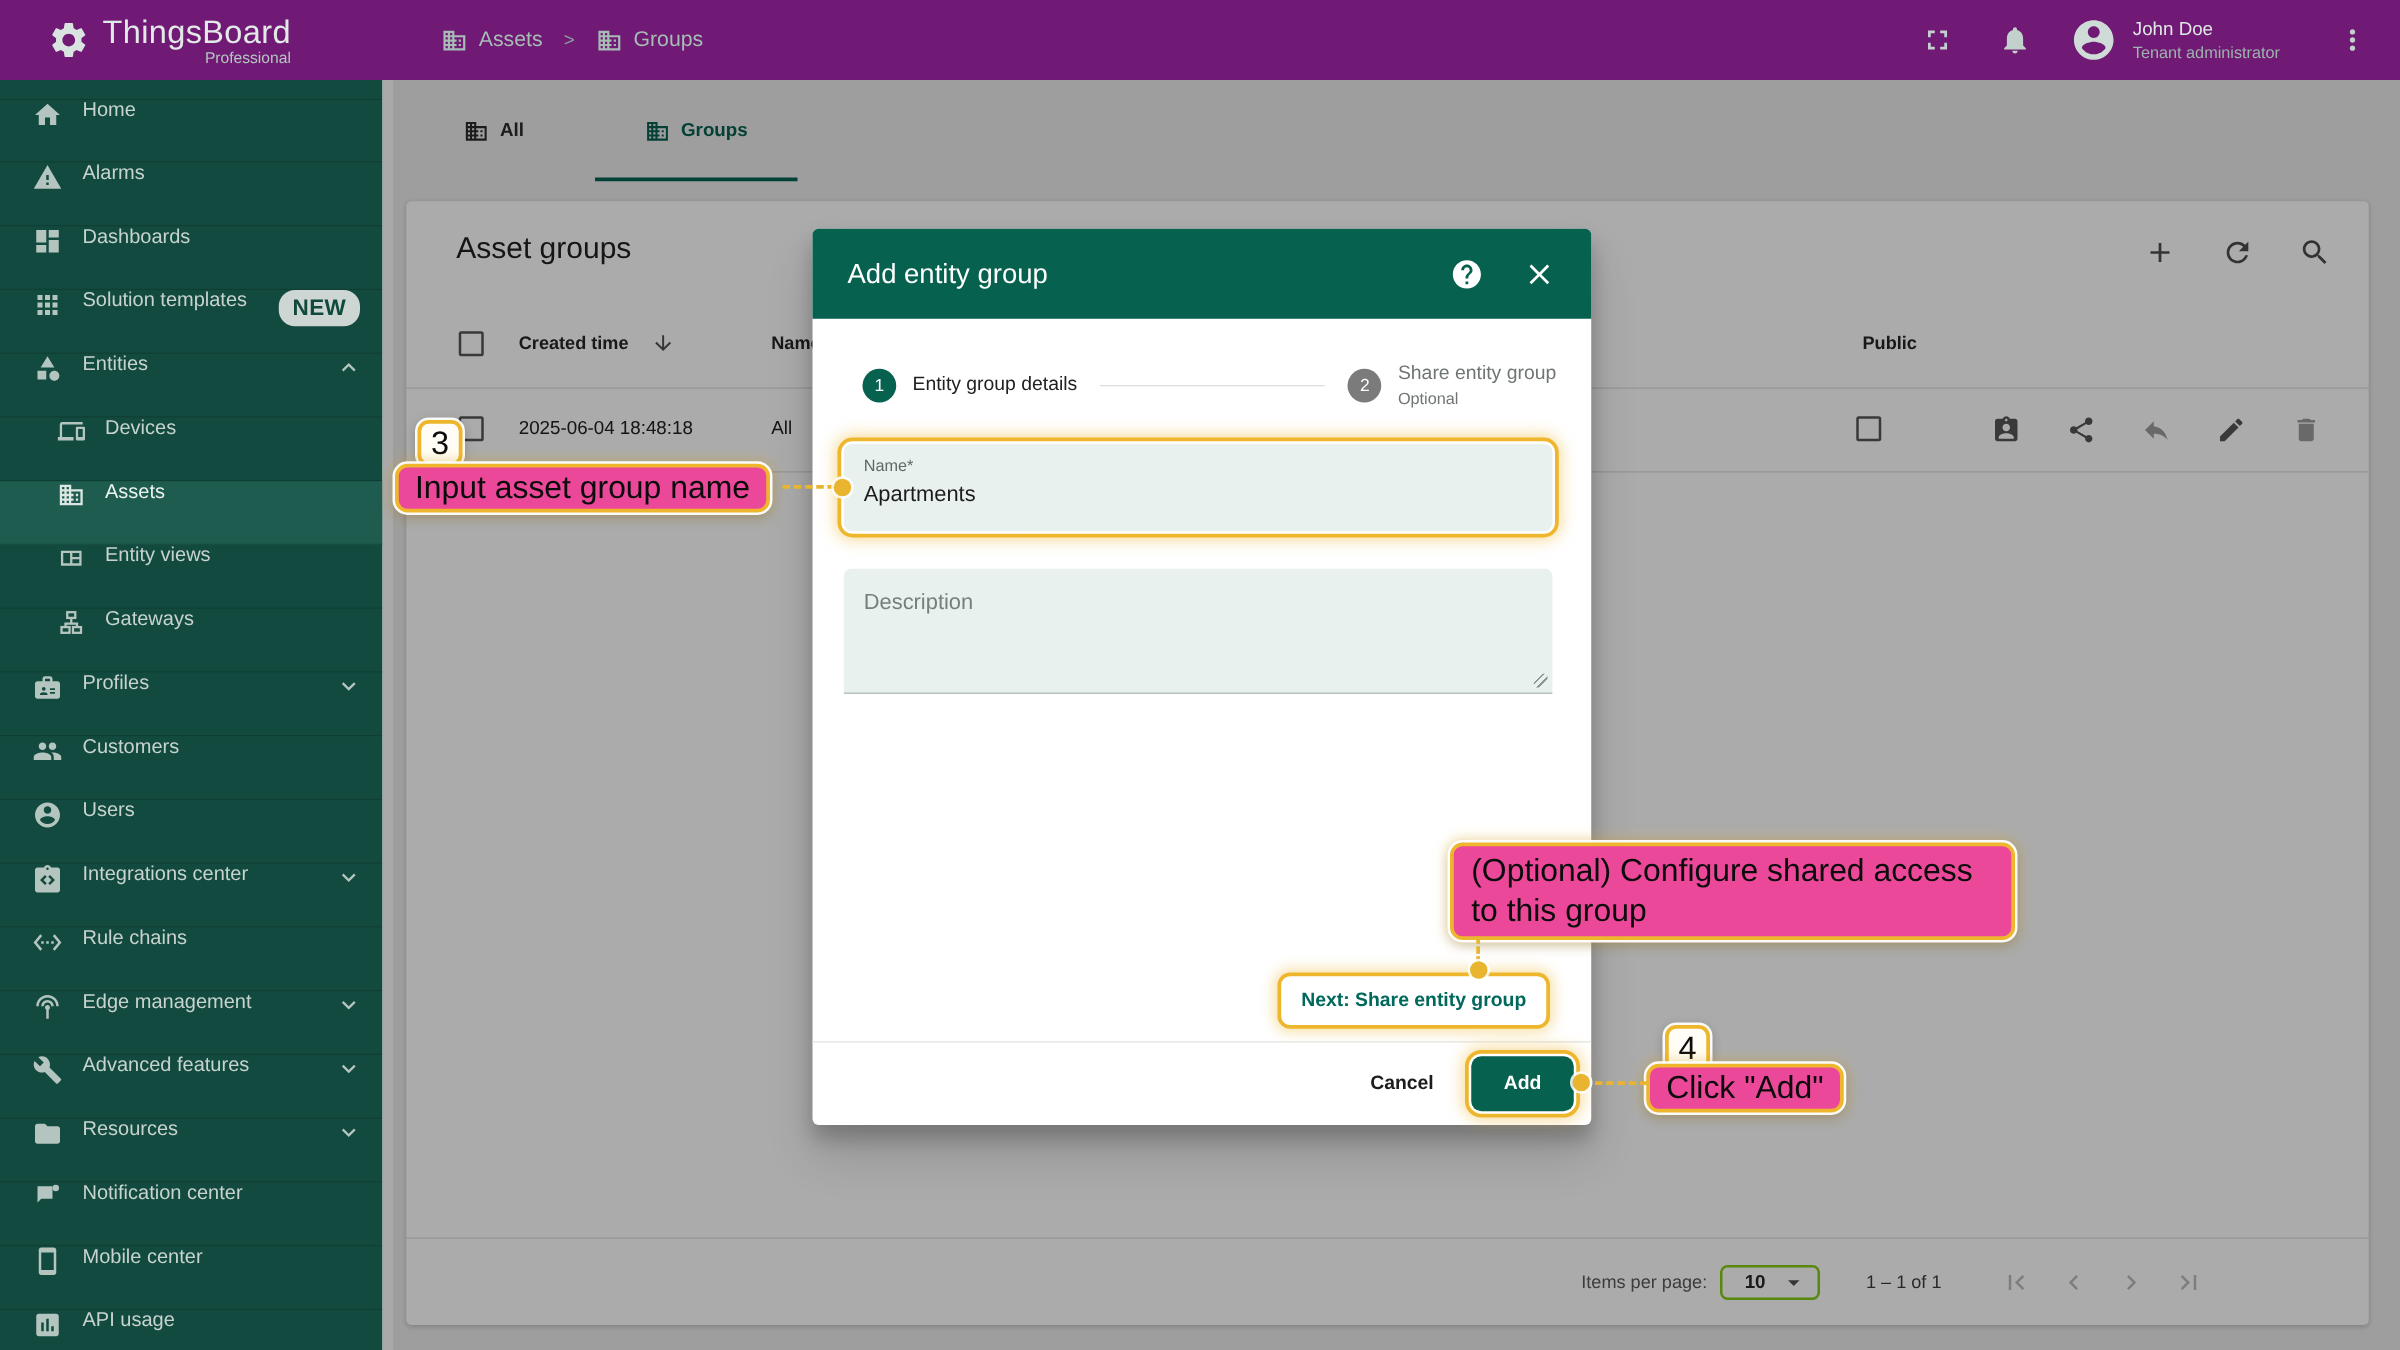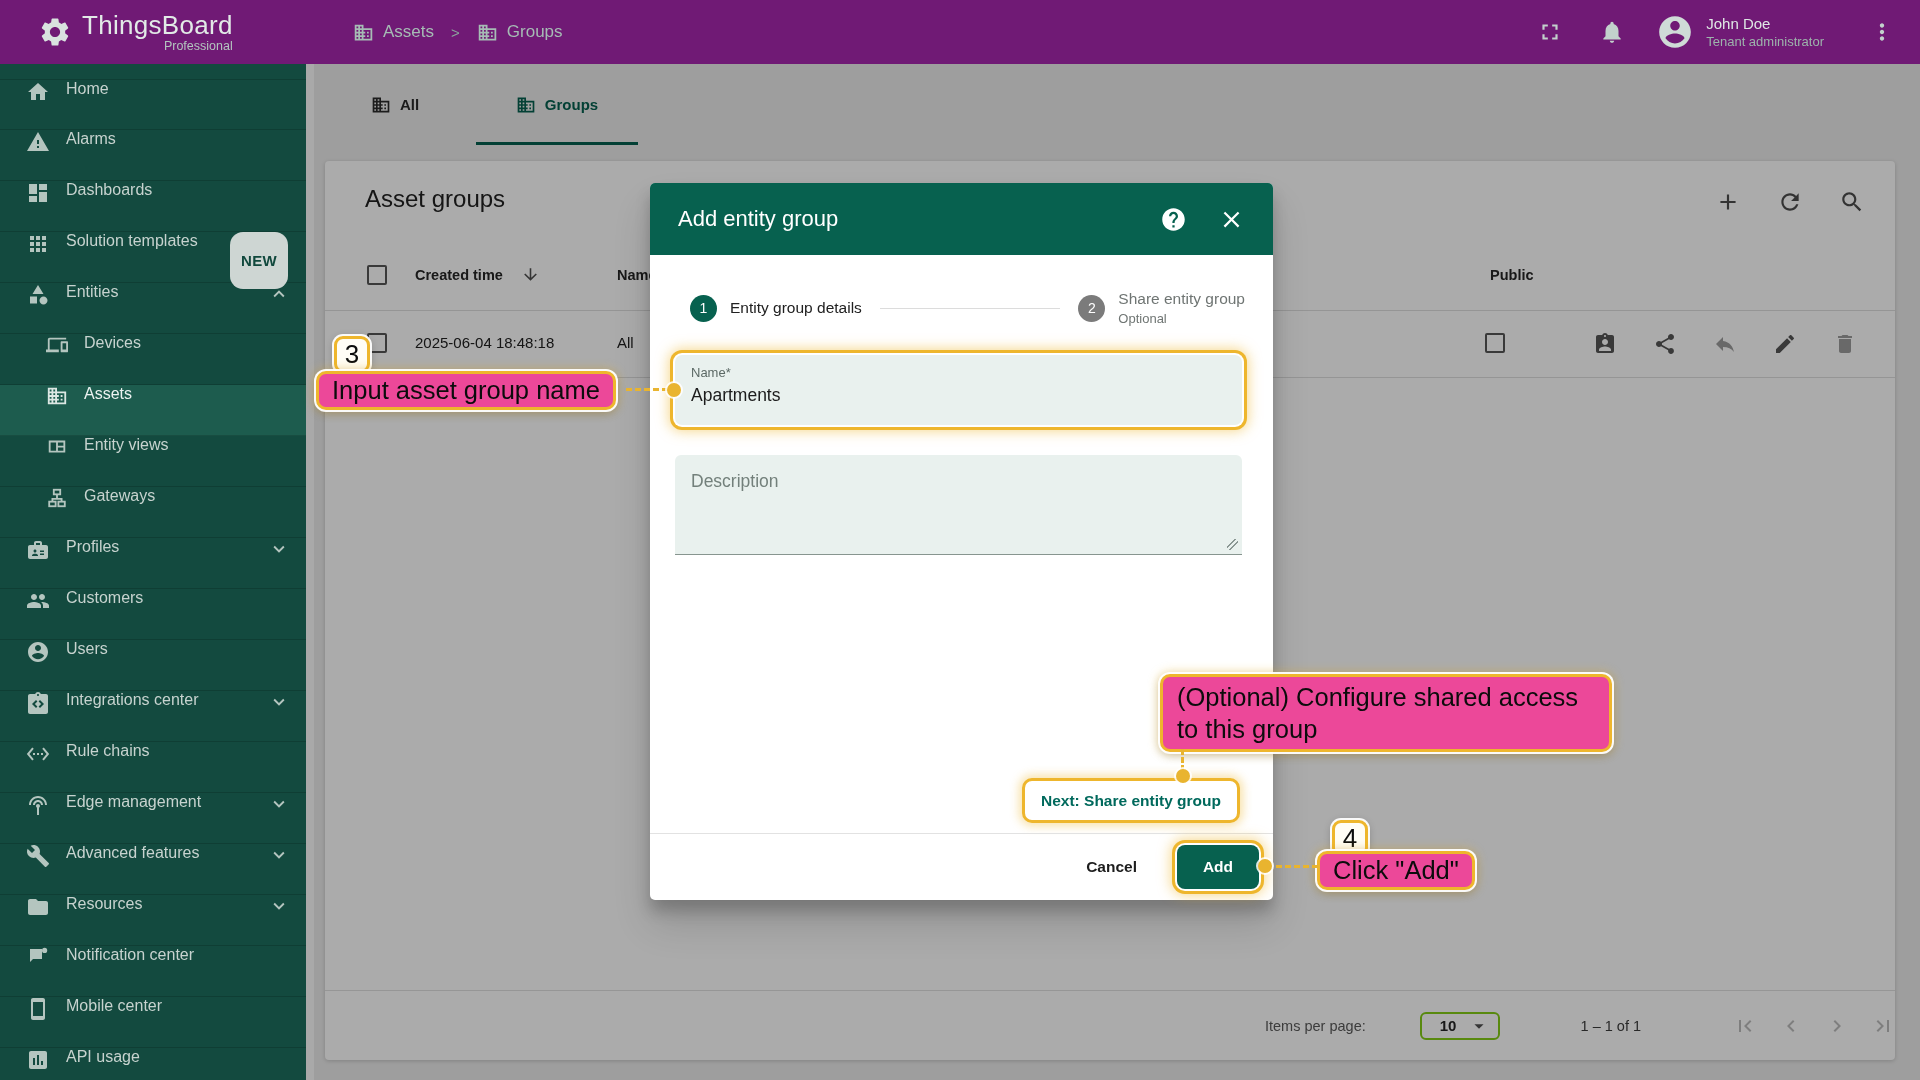--- a/index.html
+++ b/index.html
@@ -41,21 +41,21 @@
   .nav-item { height:51px; display:flex; align-items:flex-start; position:relative;
     border-bottom:1px solid rgba(0,0,0,.16); cursor:pointer; }
   .nav-item:first-child { border-top:1px solid rgba(0,0,0,.16); }
   .nav-item .nav-icon { width:24px; height:24px; color:#b4c5bf; margin-left:26px; flex:none; }
   .nav-label { color:#c7d3cf; font-size:16px; font-weight:500; margin-left:16px; white-space:nowrap; }
   .nav-item.sub .nav-icon { margin-left:46px; width:22px; height:22px; }
   .nav-item.active { background:#1d5c4e; }
   .nav-item.active .nav-label { color:#ecf3f1; }
   .nav-item.active .nav-icon { color:#dce7e3; }
   .nav-badge { margin-left:auto; margin-right:18px; background:#ced6d3; color:#11493d;
-    font-size:15px; font-weight:700; padding:20px 11px; border-radius:13px; letter-spacing:.3px; }
+    font-size:18px; font-weight:700; padding:4px 11px; border-radius:13px; letter-spacing:.3px; }
   .nav-chevron { margin-left:auto; margin-right:16px; width:22px; height:22px; color:#b4c5bf; }
 
   
   .main { position:absolute; left:314px; top:64px; right:0; bottom:0; background:#ececec; }
   .tabs-bar { height:81px; display:flex; }
   .tab { width:162px; height:81px; display:flex; align-items:center; justify-content:center;
     gap:9px; cursor:pointer; font-size:15px; font-weight:700; color:#2b2b2b; position:relative; }
   .tab .ic { width:20px; height:20px; }
   .tab.active { color:#05604f; }
   .tab.active::after { content:""; position:absolute; left:0; right:0; bottom:0; height:3px; background:#05604f; }
@@ -80,21 +80,21 @@
   .td.created { left:90px; }
   .td.name { left:292px; }
   .tr-check { position:absolute; left:42px; top:22px; }
   .pub-check { position:absolute; left:1160px; top:22px; }
   .row-actions { position:absolute; left:1268px; top:21px; display:flex; gap:36px; }
   .abtn { background:none; border:none; width:24px; height:24px; color:#565656; cursor:pointer; }
   .abtn .ic { width:24px; height:24px; }
   .abtn.disabled { color:#9d9d9d; }
 
   .pagination { position:absolute; left:0; right:0; bottom:0; height:70px;
-    border-top:1px solid #e0e0e0; display:flex; align-items:center;justify-content:space-between; }
+    border-top:1px solid #e0e0e0; display:flex; align-items:center; }
   .pp-label { margin-left:940px; font-size:14.5px; color:#5a5a5a; }
   .pp-select { margin-left:10px; width:80px; height:28px; border:2px solid #84cc16; border-radius:6px;
     display:flex; align-items:center; cursor:pointer;font-weight:bold; }
   .pp-value { margin-left:18px; font-size:15px; color:#262626; }
   .pp-caret { margin-left:auto; margin-right:8px; width:22px; height:22px; color:#4f4f4f; }
   .pp-range { margin-left:37px; font-size:14.5px; color:#3c3c3c; }
   .pager { margin-left:48px; display:flex; gap:22px; }
   .pgbtn { background:none; border:none; width:24px; height:24px; color:#bdbdbd; cursor:default; }
   .pgbtn .ic { width:24px; height:24px; }
 
@@ -138,21 +138,21 @@
     background:linear-gradient(135deg,transparent 0 5px,#8a9793 5px 6.5px,transparent 6.5px 9px,#8a9793 9px 10.5px,transparent 10.5px); }
 
   .highlight-ring { box-shadow:0 0 0 2px #ffffff,0 0 0 5px #eeb62d,0 0 13px 6px rgba(238,182,45,.55); }
 
   .next-btn { position:absolute; left:372px; top:595px; width:218px; height:45px; background:#fff;
     border:3px solid #eeb62d; border-radius:10px; color:#00695c; font-size:15.5px; font-weight:700;
     font-family:inherit; cursor:pointer; box-shadow:0 0 10px 3px rgba(238,182,45,.4); }
   .dlg-footer { position:absolute; left:0; right:0; bottom:0; height:67px; border-top:1px solid #e2e2e2;
     display:flex; align-items:center; justify-content:flex-end; }
   .cancel-btn { background:none; border:none; font-size:15.5px; font-weight:700; color:#1d1d1d;
-    font-family:inherit; cursor:pointer; margin-right:40px; }
+    font-family:inherit; cursor:pointer; margin-right:30px; }
   .add-btn { width:82px; height:44px; background:#07614f; color:#fff; border:none; border-radius:8px;
     font-size:15.5px; font-weight:700; font-family:inherit; cursor:pointer; margin-right:14px; }
 
   
   .anno { position:absolute; z-index:60; color:#0c0c0c; }
   .anno-num { width:36px; height:37px; background:#fffdf6; border:3px solid #eeb62d; border-radius:9px;
     display:flex; align-items:center; justify-content:center; font-size:26px;
     box-shadow:0 0 0 2px rgba(255,255,255,.95),0 2px 9px rgba(0,0,0,.28); }
   .anno-box { background:#ec4899; border:3px solid #eeb62d; border-radius:10px; font-size:25.5px;
     padding:2px 13px; white-space:nowrap;

